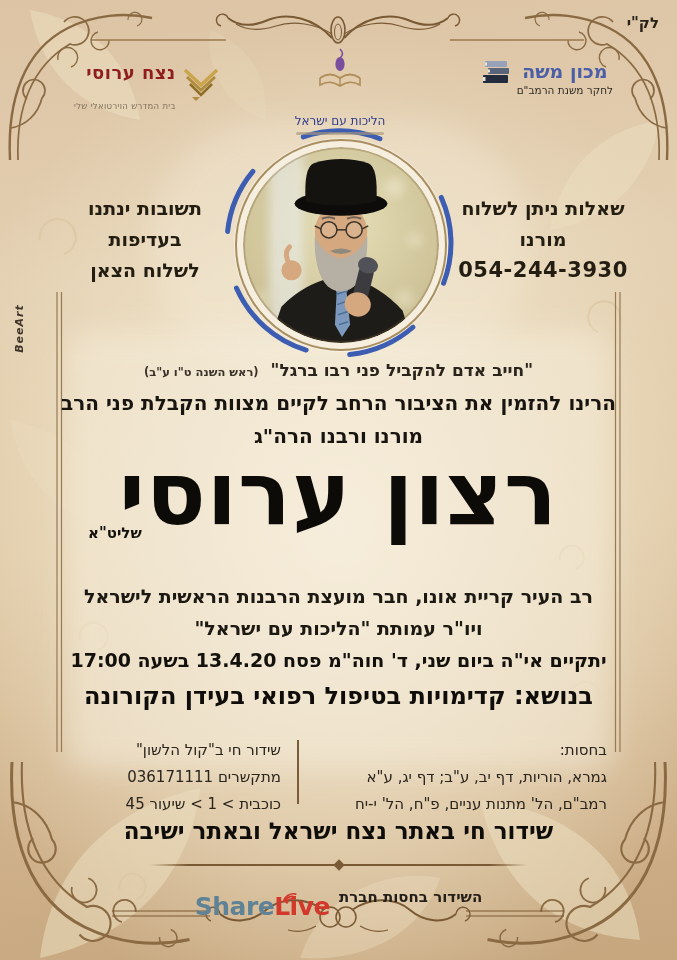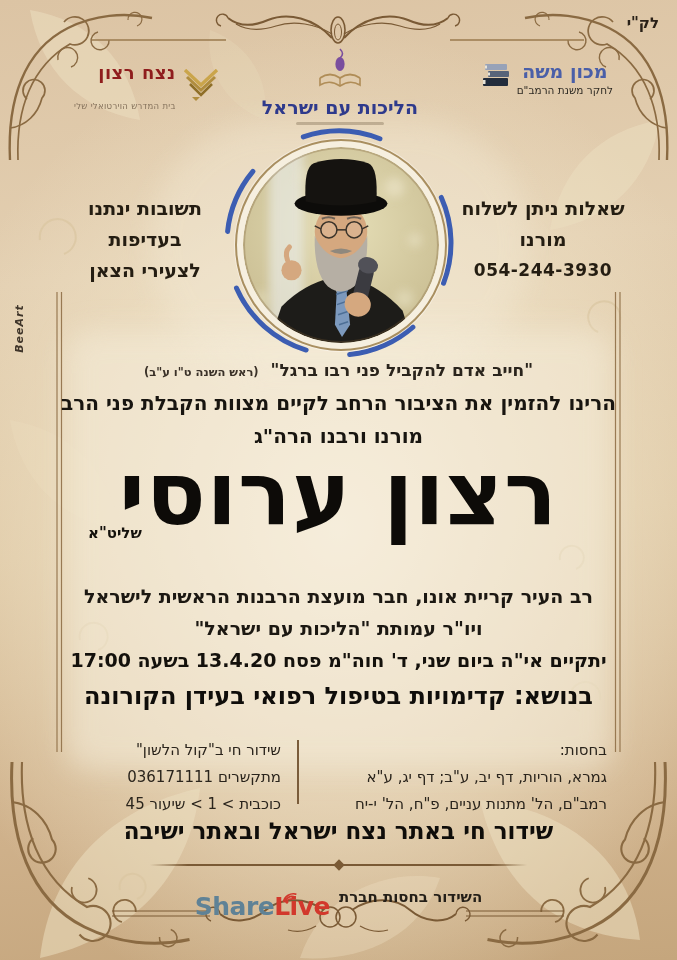--- a/index.html
+++ b/index.html
@@ -18,37 +18,37 @@
   .z{z-index:2;}
 
   .kly{top:14px;right:18px;font-size:15px;font-weight:800;color:#2a2118;}
 
   
   .logo-netzach{top:62px;left:74px;display:flex;flex-direction:row;align-items:center;gap:7px;direction:rtl;}
   .logo-netzach .txt{display:flex;flex-direction:column;align-items:flex-start;text-align:left;}
   .netzach-title{font-size:18px;font-weight:800;color:#8f1d1d;letter-spacing:.5px;}
   .netzach-sub{font-size:8.5px;color:#83705a;margin-top:18px;letter-spacing:.3px;}
   .logo-halichot{top:48px;left:258px;width:164px;display:flex;flex-direction:column;align-items:center;}
-  .halichot-title{font-size:19px;font-weight:700;color:#2e3a8c;margin-top:2px;white-space:nowrap;}
+  .halichot-title{font-size:12px;font-weight:400;color:#2e3a8c;margin-top:20px;white-space:nowrap;}
   .halichot-cap{width:88px;height:3px;margin-top:4px;background:#a8977c;opacity:.65;border-radius:2px;filter:blur(.6px);}
-  .logo-machon{top:60px;right:64px;display:flex;flex-direction:row-reverse;align-items:center;gap:7px;}
+  .logo-machon{top:60px;right:64px;display:flex;flex-direction:row-reverse;align-items:flex-start;gap:7px;}
   .logo-machon .txt{display:flex;flex-direction:column;align-items:center;}
   .machon-title{font-size:19px;font-weight:800;color:#4a5fa8;}
   .machon-sub{font-size:10.5px;color:#2f2b24;margin-top:2px;}
 
   
   .photo-ring{top:139px;left:235px;width:208px;height:208px;border-radius:50%;
     background:#f6efdf;border:2px solid #a98f60;box-shadow:0 0 0 1px rgba(255,255,255,.4);}
   .photo-inner{position:absolute;inset:6px;border-radius:50%;overflow:hidden;}
 
   
   .contact{top:193px;width:172px;text-align:center;font-size:19px;line-height:31px;font-weight:600;color:#241d12;}
   .contact-left{left:59px;}
   .contact-right{right:48px;}
-  .contact .phone{font-size:17px;letter-spacing:.5px;}
+  .contact .phone{font-size:21px;letter-spacing:.5px;}
 
   .quote{top:360px;font-size:17px;font-weight:700;color:#2a241c;}
   .quote .src{font-size:11.5px;font-weight:600;color:#3a3128;margin-right:6px;}
 
   .inv1{top:391px;font-size:20px;font-weight:700;color:#181510;}
   .inv2{top:424px;font-size:20px;font-weight:700;color:#181510;}
   .big-name{top:446px;font-size:88px;line-height:1.08;font-weight:900;color:#0d0b08;letter-spacing:1px;}
   .honorific{top:524px;left:88px;font-size:15px;font-weight:800;color:#14110c;}
 
   .title1{top:585px;font-size:19px;font-weight:600;color:#1c1812;}
@@ -166,21 +166,21 @@
   <div class="abs z logo-netzach">
     <span>
       <svg width="36" height="32" viewBox="0 0 36 32">
         <path d="M2,1 L18,16 L34,1" fill="none" stroke="#caa54b" stroke-width="3.4"></path>
         <path d="M4,8 L18,21 L32,8" fill="none" stroke="#b08d3e" stroke-width="3"></path>
         <path d="M7,15 L18,26 L29,15" fill="none" stroke="#8f6f28" stroke-width="2.6"></path>
         <path d="M9,28 L17,28 L13,32 Z" fill="#b08d3e"></path>
       </svg>
     </span>
     <span class="txt">
-      <span class="netzach-title">נצח רצון</span>
+      <span class="netzach-title">נצח ערוסי</span>
       <span class="netzach-sub">בית המדרש הוירטואלי שלי</span>
     </span>
   </div>
 
   <div class="abs z logo-halichot">
     <span>
       <svg width="46" height="42" viewBox="0 0 46 42">
         <path d="M23,1 q5,5 0,9" fill="none" stroke="#7a4e9e" stroke-width="1.6"></path>
         <ellipse cx="23" cy="16" rx="4.6" ry="7" fill="#7a4e9e"></ellipse>
         <path d="M3,30 Q13,23 23,30 Q33,23 43,30" fill="none" stroke="#b08d57" stroke-width="2"></path>
@@ -267,21 +267,21 @@
           </g>
           <circle cx="97" cy="97" r="96" fill="none" stroke="rgba(120,90,50,.3)" stroke-width="2"></circle>
         </g>
       </svg>
     </div>
   </div>
 
   <div class="abs z contact contact-left">
     <div>תשובות ינתנו</div>
     <div>בעדיפות</div>
-    <div>לצעירי הצאן</div>
+    <div>לשלוח הצאן</div>
   </div>
   <div class="abs z contact contact-right">
     <div>שאלות ניתן לשלוח</div>
     <div>מורנו</div>
     <div class="phone">054-244-3930</div>
   </div>
 
   <div class="abs z ctr quote">
     <span>"חייב אדם להקביל פני רבו ברגל"</span>
     <span class="src">(ראש השנה ט"ו ע"ב)</span>

